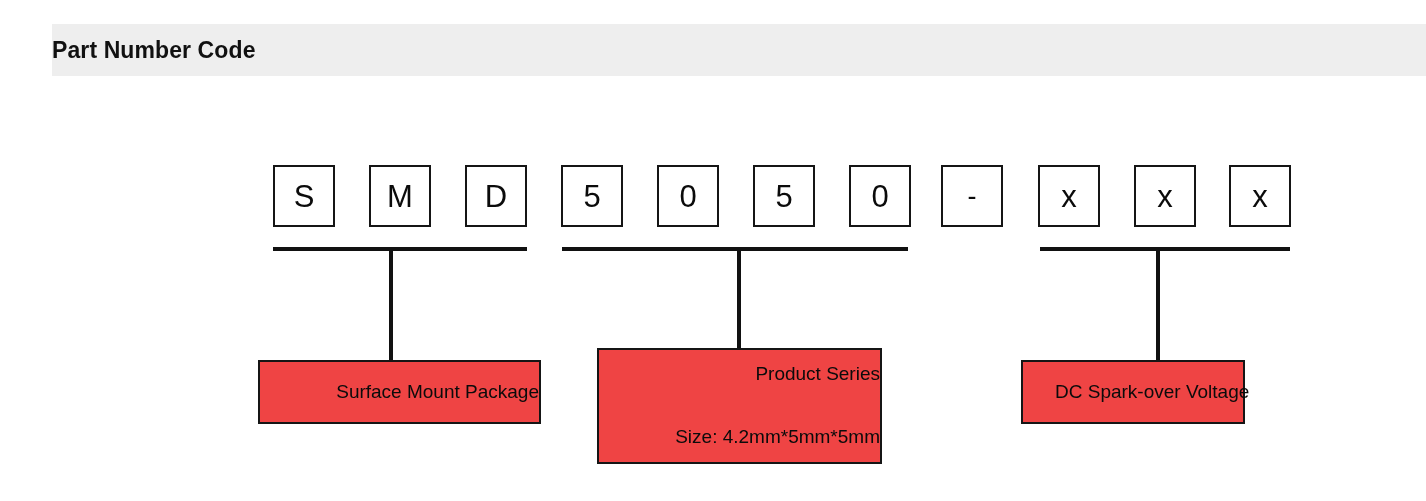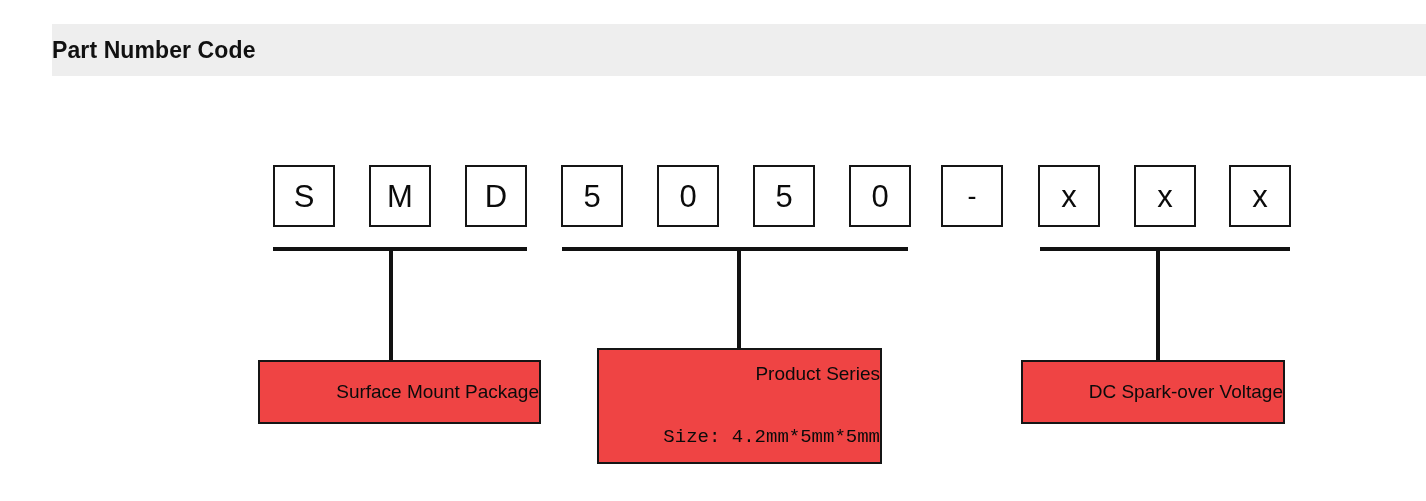--- a/index.html
+++ b/index.html
@@ -96,21 +96,20 @@
     font-size: 19px;
     font-family: "Liberation Sans", sans-serif;
     text-align: right;
   }
   .label-box .line {
     white-space: nowrap;
     line-height: 1.1;
   }
   .label-box .line + .line {
     margin-top: 6px;
-    font-family: Liberation Mono, monospace;
   }
 </style>
 </head>
 <body>
 
 <div class="page">
 
   <div class="section-header">
     <div class="section-header-title">Part Number Code</div>
   </div>
@@ -142,18 +141,18 @@
 
     <div class="label-box" style="left:258px; top:360px; width:283px; height:64px;">
       <div class="line">Surface Mount Package</div>
     </div>
 
     <div class="label-box" style="left:597px; top:348px; width:285px; height:116px;gap:36px;">
       <div class="line">Product Series</div>
       <div class="line">Size: 4.2mm*5mm*5mm</div>
     </div>
 
-    <div class="label-box" style="left:1021px; top:360px; width:264px; height:64px;">
+    <div class="label-box" style="left:1021px; top:360px; width:224px; height:64px;">
       <div class="line">DC Spark-over Voltage</div>
     </div>
 
   </div>
 </div>
 
 </body></html>

